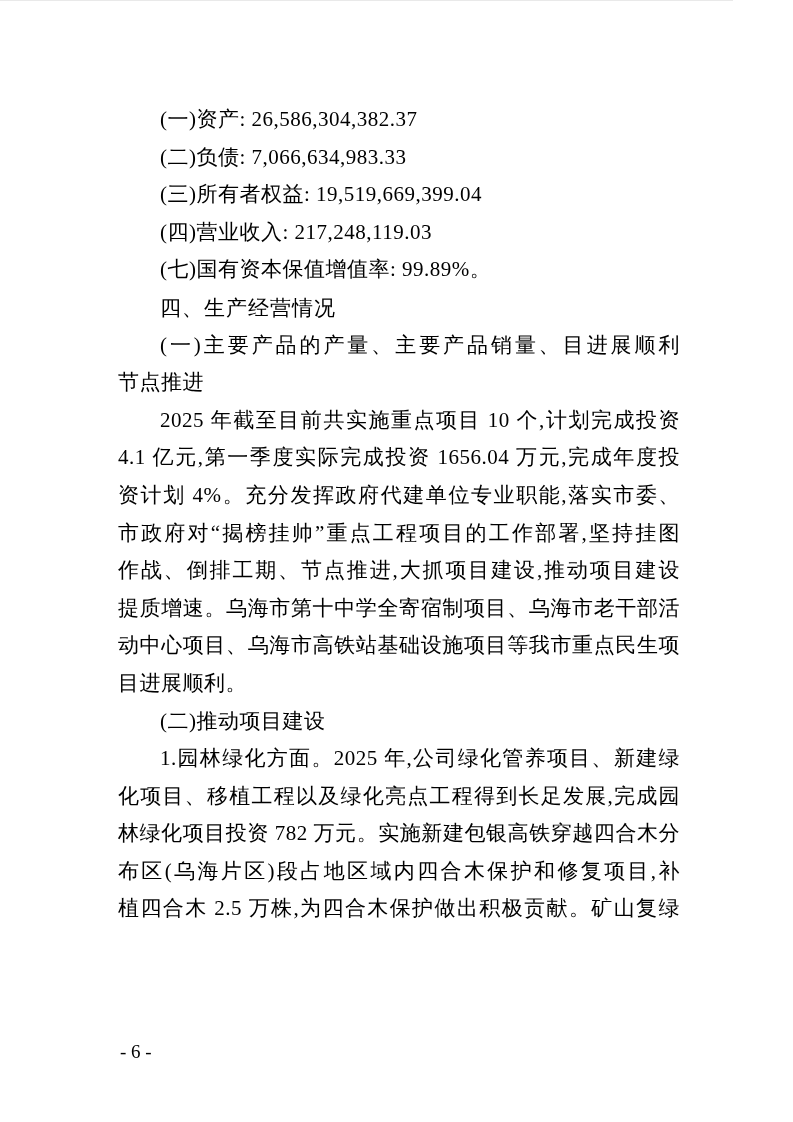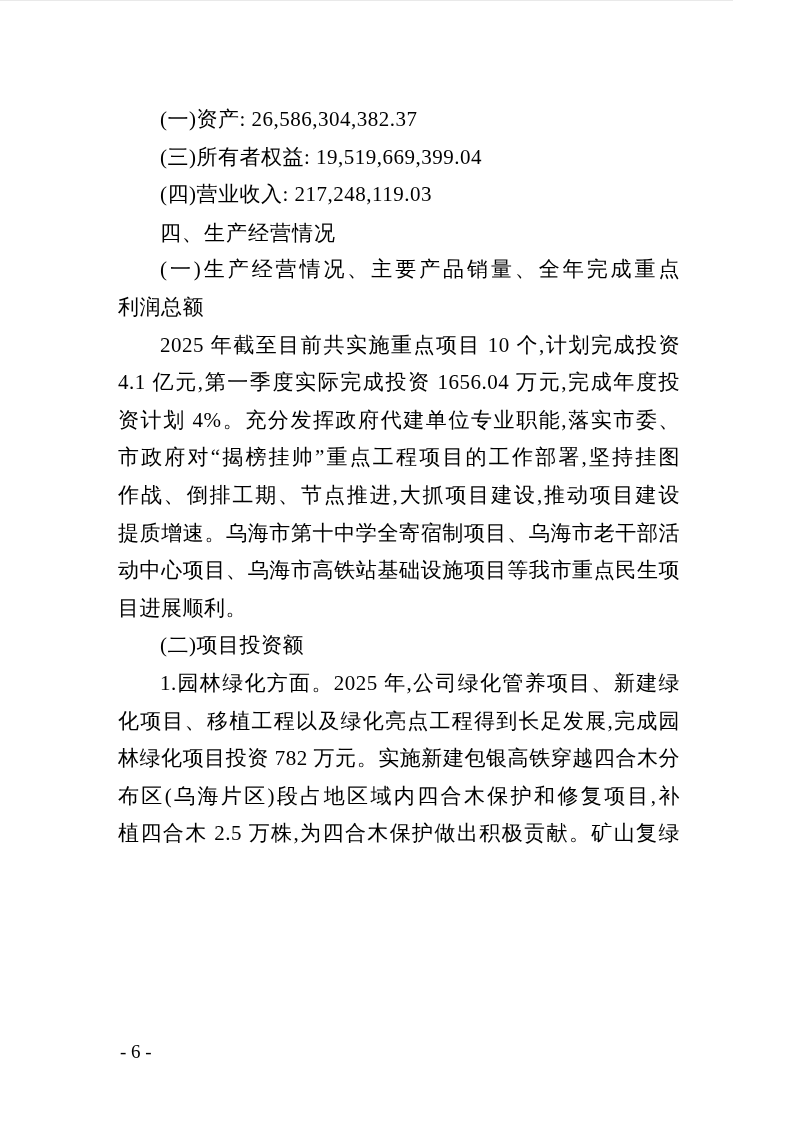--- a/index.html
+++ b/index.html
@@ -54,38 +54,40 @@
     color: #000000;
   }
 </style>
 </head>
 <body>
 
 <div class="page">
   <div class="content">
 
     <div class="line ind">(一)资产: 26,586,304,382.37</div>
+    <div class="line ind">(二)负债: 7,066,634,983.33</div>
     <div class="line ind">(三)所有者权益: 19,519,669,399.04</div>
     <div class="line ind">(四)营业收入: 217,248,119.03</div>
+    <div class="line ind">(七)国有资本保值增值率: 99.89%。</div>
 
     <div class="line ind heading">四、生产经营情况</div>
 
-    <div class="fill ind">(一)生产经营情况、主要产品销量、全年完成重点</div>
-    <div class="line">利润总额</div>
+    <div class="fill ind">(一)主要产品的产量、主要产品销量、目进展顺利</div>
+    <div class="line">节点推进</div>
 
     <div class="fill ind">2025 年截至目前共实施重点项目 10 个,计划完成投资</div>
     <div class="fill">4.1 亿元,第一季度实际完成投资 1656.04 万元,完成年度投</div>
     <div class="fill">资计划 4%。充分发挥政府代建单位专业职能,落实市委、</div>
     <div class="fill">市政府对“揭榜挂帅”重点工程项目的工作部署,坚持挂图</div>
     <div class="fill">作战、倒排工期、节点推进,大抓项目建设,推动项目建设</div>
     <div class="fill">提质增速。乌海市第十中学全寄宿制项目、乌海市老干部活</div>
     <div class="fill">动中心项目、乌海市高铁站基础设施项目等我市重点民生项</div>
     <div class="line">目进展顺利。</div>
 
-    <div class="line ind">(二)项目投资额</div>
+    <div class="line ind">(二)推动项目建设</div>
 
     <div class="fill ind">1.园林绿化方面。2025 年,公司绿化管养项目、新建绿</div>
     <div class="fill">化项目、移植工程以及绿化亮点工程得到长足发展,完成园</div>
     <div class="fill">林绿化项目投资 782 万元。实施新建包银高铁穿越四合木分</div>
     <div class="fill">布区(乌海片区)段占地区域内四合木保护和修复项目,补</div>
     <div class="fill">植四合木 2.5 万株,为四合木保护做出积极贡献。矿山复绿</div>
 
   </div>
 
   <div class="footer">- 6 -</div>

